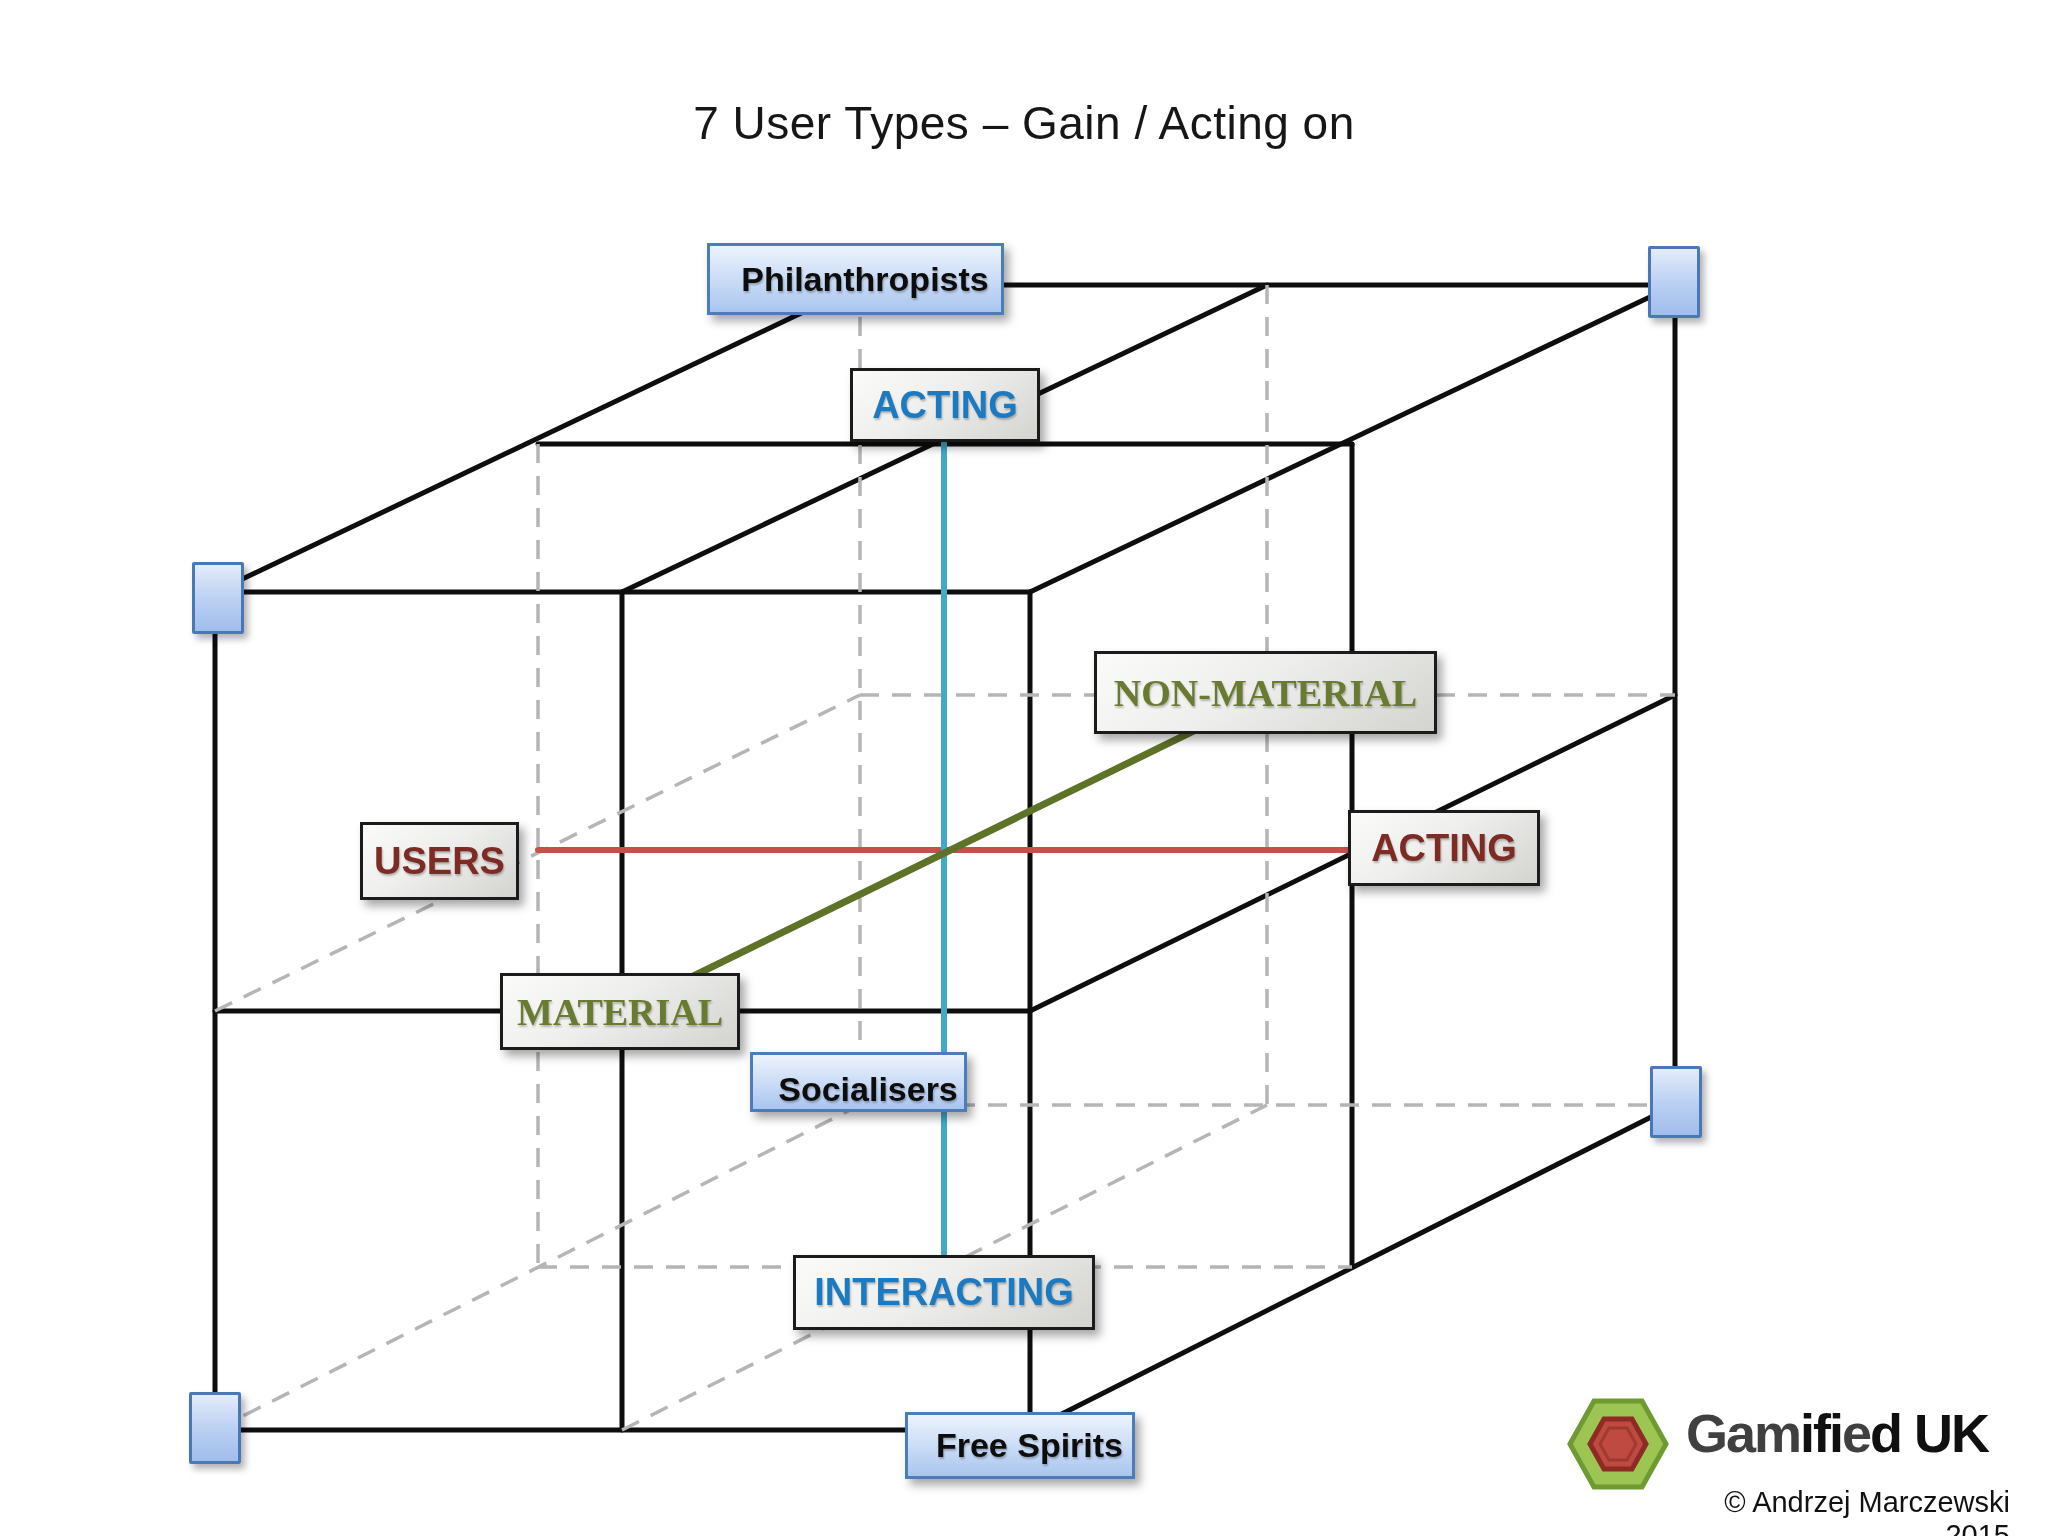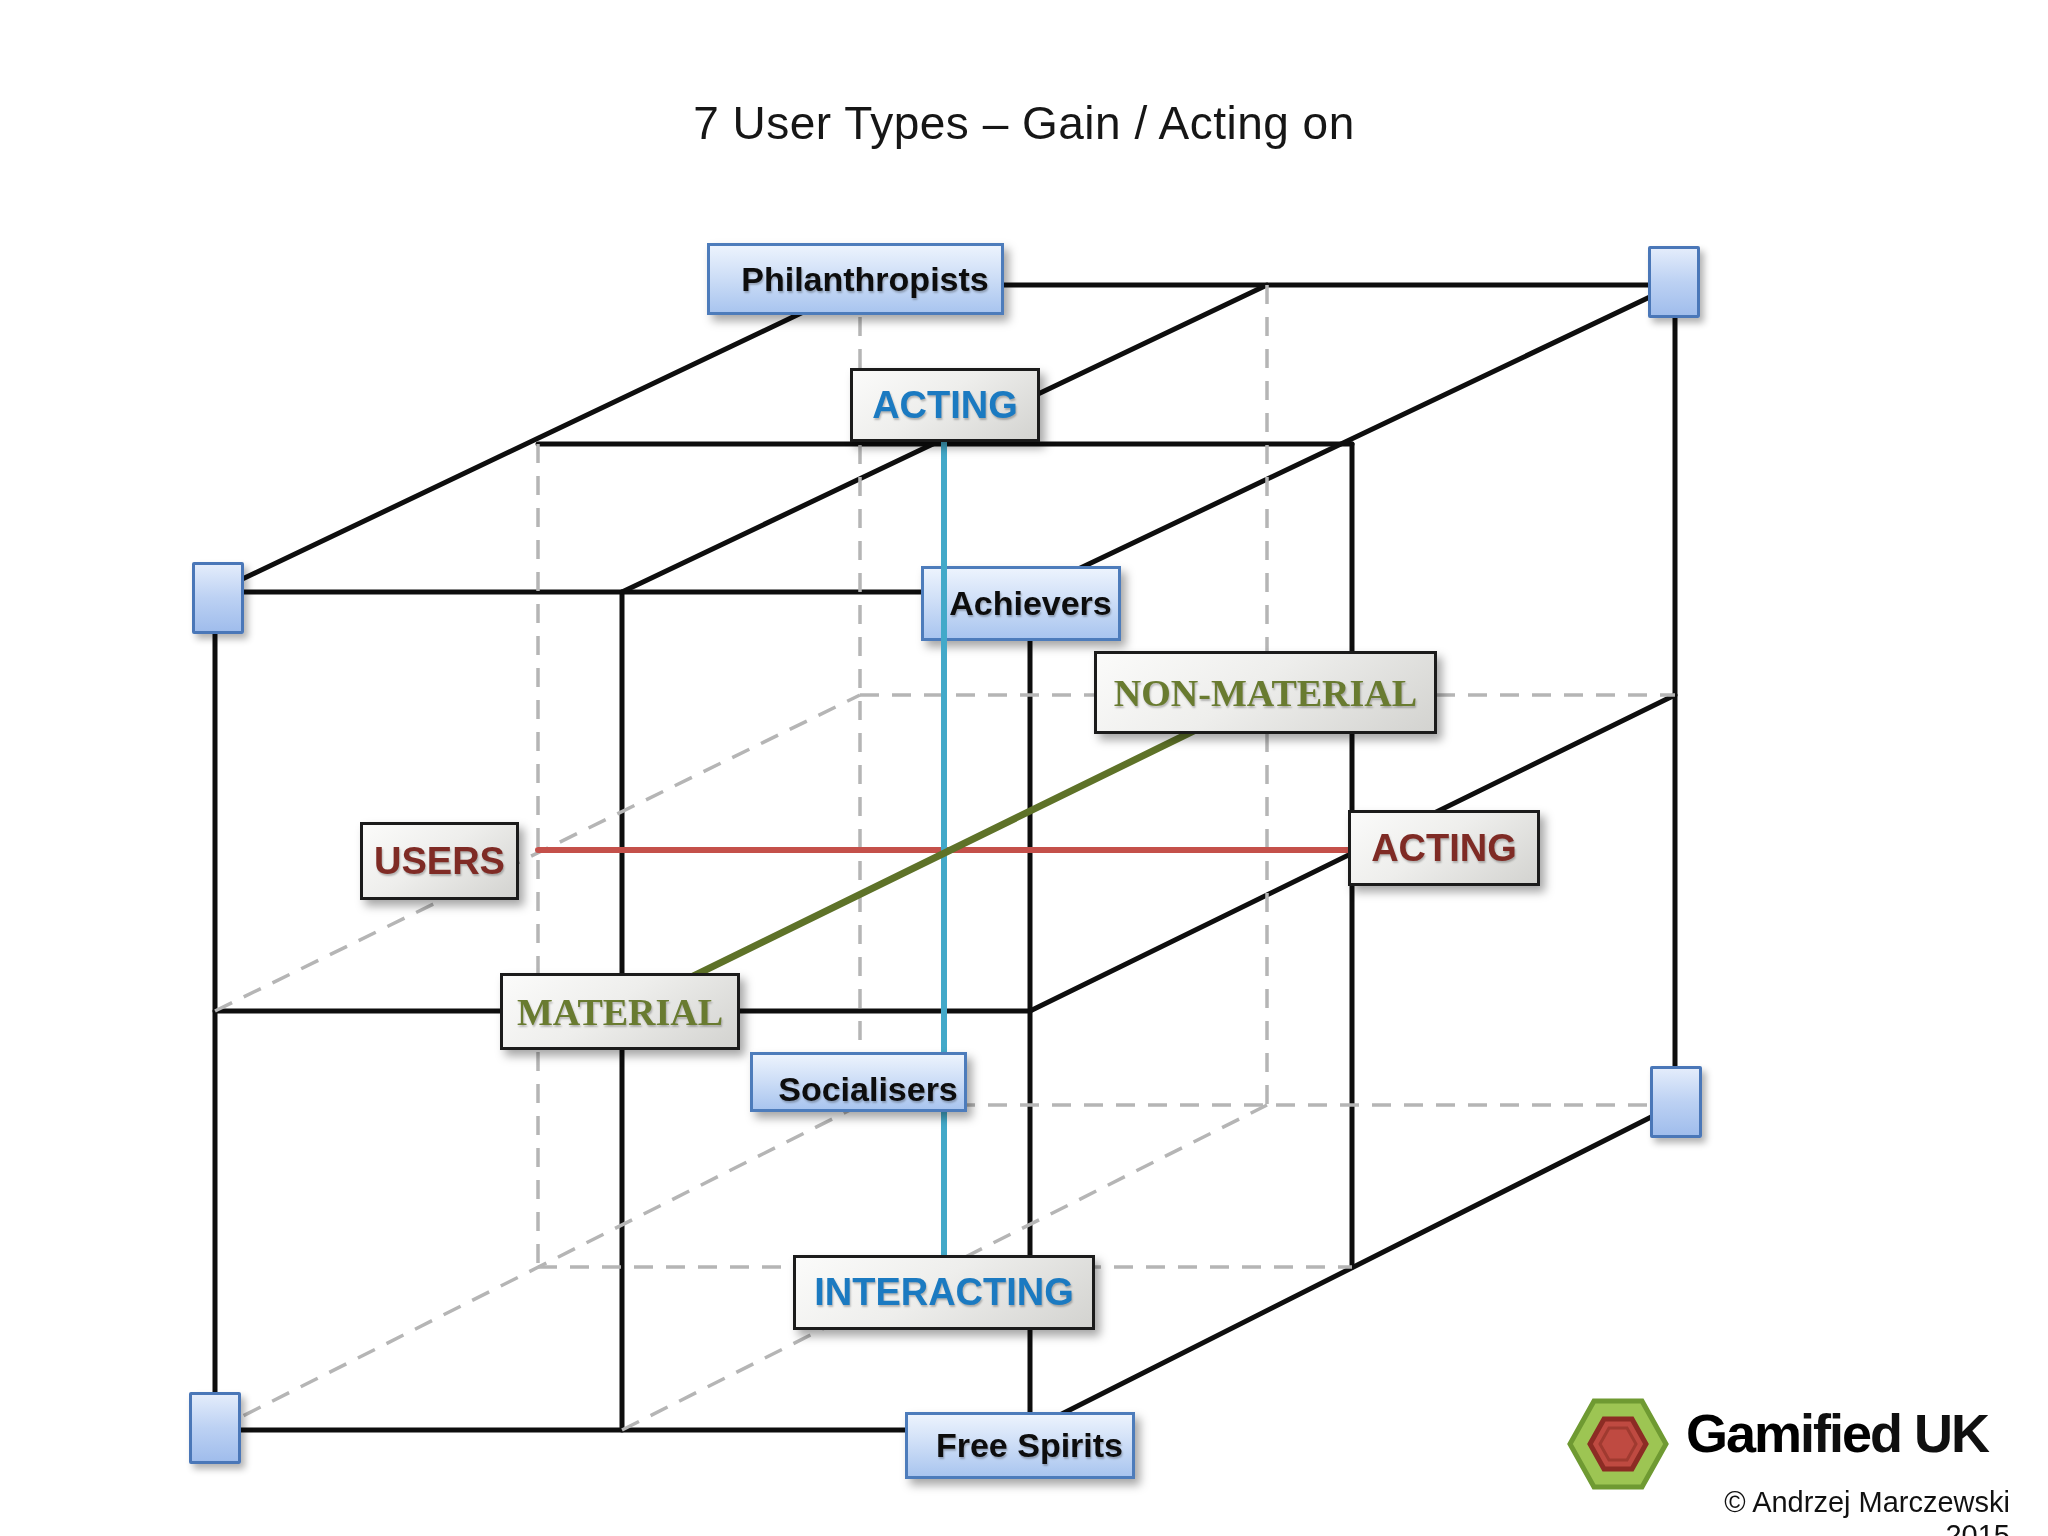--- a/index.html
+++ b/index.html
@@ -27,21 +27,21 @@
   .txt-acting span{color:#1b7ac1;}
   .txt-users span{color:#7f2b25;}
   .txt-material span{color:#697b30;font-family:Liberation Serif, serif;}
   .corner{position:absolute;width:52px;height:72px;border:3px solid #4a77b8;box-sizing:border-box;
           background:linear-gradient(to bottom,#e3ecfb 0%,#bcd1f3 50%,#a0bdec 100%);
           border-radius:2px;box-shadow:4px 5px 7px rgba(0,0,0,0.3);}
   .footer{position:absolute;left:1560px;top:1388px;width:460px;height:140px;z-index:50;}
   .logo-hex{position:absolute;left:6px;top:4px;}
   .logo-text{position:absolute;left:126px;top:14px;font-size:54px;font-weight:bold;
              letter-spacing:-2px;white-space:nowrap;}
-  .logo-text .red{color:#000000;}
+  .logo-text .red{color:#404040;}
   .logo-text .blk{color:#101010;}
   .copyright{position:absolute;left:140px;top:98px;width:310px;text-align:right;
              font-size:29px;color:#111111;}
 </style>
 </head>
 <body>
 
 <div class="stage">
 
   <div class="title">7 User Types – Gain / Acting on</div>
@@ -80,23 +80,20 @@
 
   <div class="layer boxes-blue">
     <div class="corner" style="left:192px;top:562px;"></div>
     <div class="corner" style="left:189px;top:1392px;"></div>
     <div class="corner" style="left:1648px;top:246px;"></div>
     <div class="corner" style="left:1650px;top:1066px;"></div>
 
     <div class="box blue" style="left:707px;top:243px;width:297px;height:72px;">
       <span>Philanthropists</span>
     </div>
-    <div class="box blue" style="left:921px;top:566px;width:200px;height:75px;">
-      <span>Achievers</span>
-    </div>
     <div class="box blue" style="left:905px;top:1412px;width:230px;height:67px;">
       <span>Free Spirits</span>
     </div>
   </div>
 
   <svg class="layer lines-axes" viewBox="0 0 2048 1536">
     <line class="axis-line" x1="538" y1="850" x2="1350" y2="850" stroke-width="6" stroke="#c4504a"></line>
     <line class="axis-line" x1="944" y1="440" x2="944" y2="1264" stroke-width="6" stroke="#43a9c9"></line>
     <line class="axis-line" x1="622" y1="1011" x2="1267" y2="695" stroke-width="7" stroke="#5e7228"></line>
   </svg>

